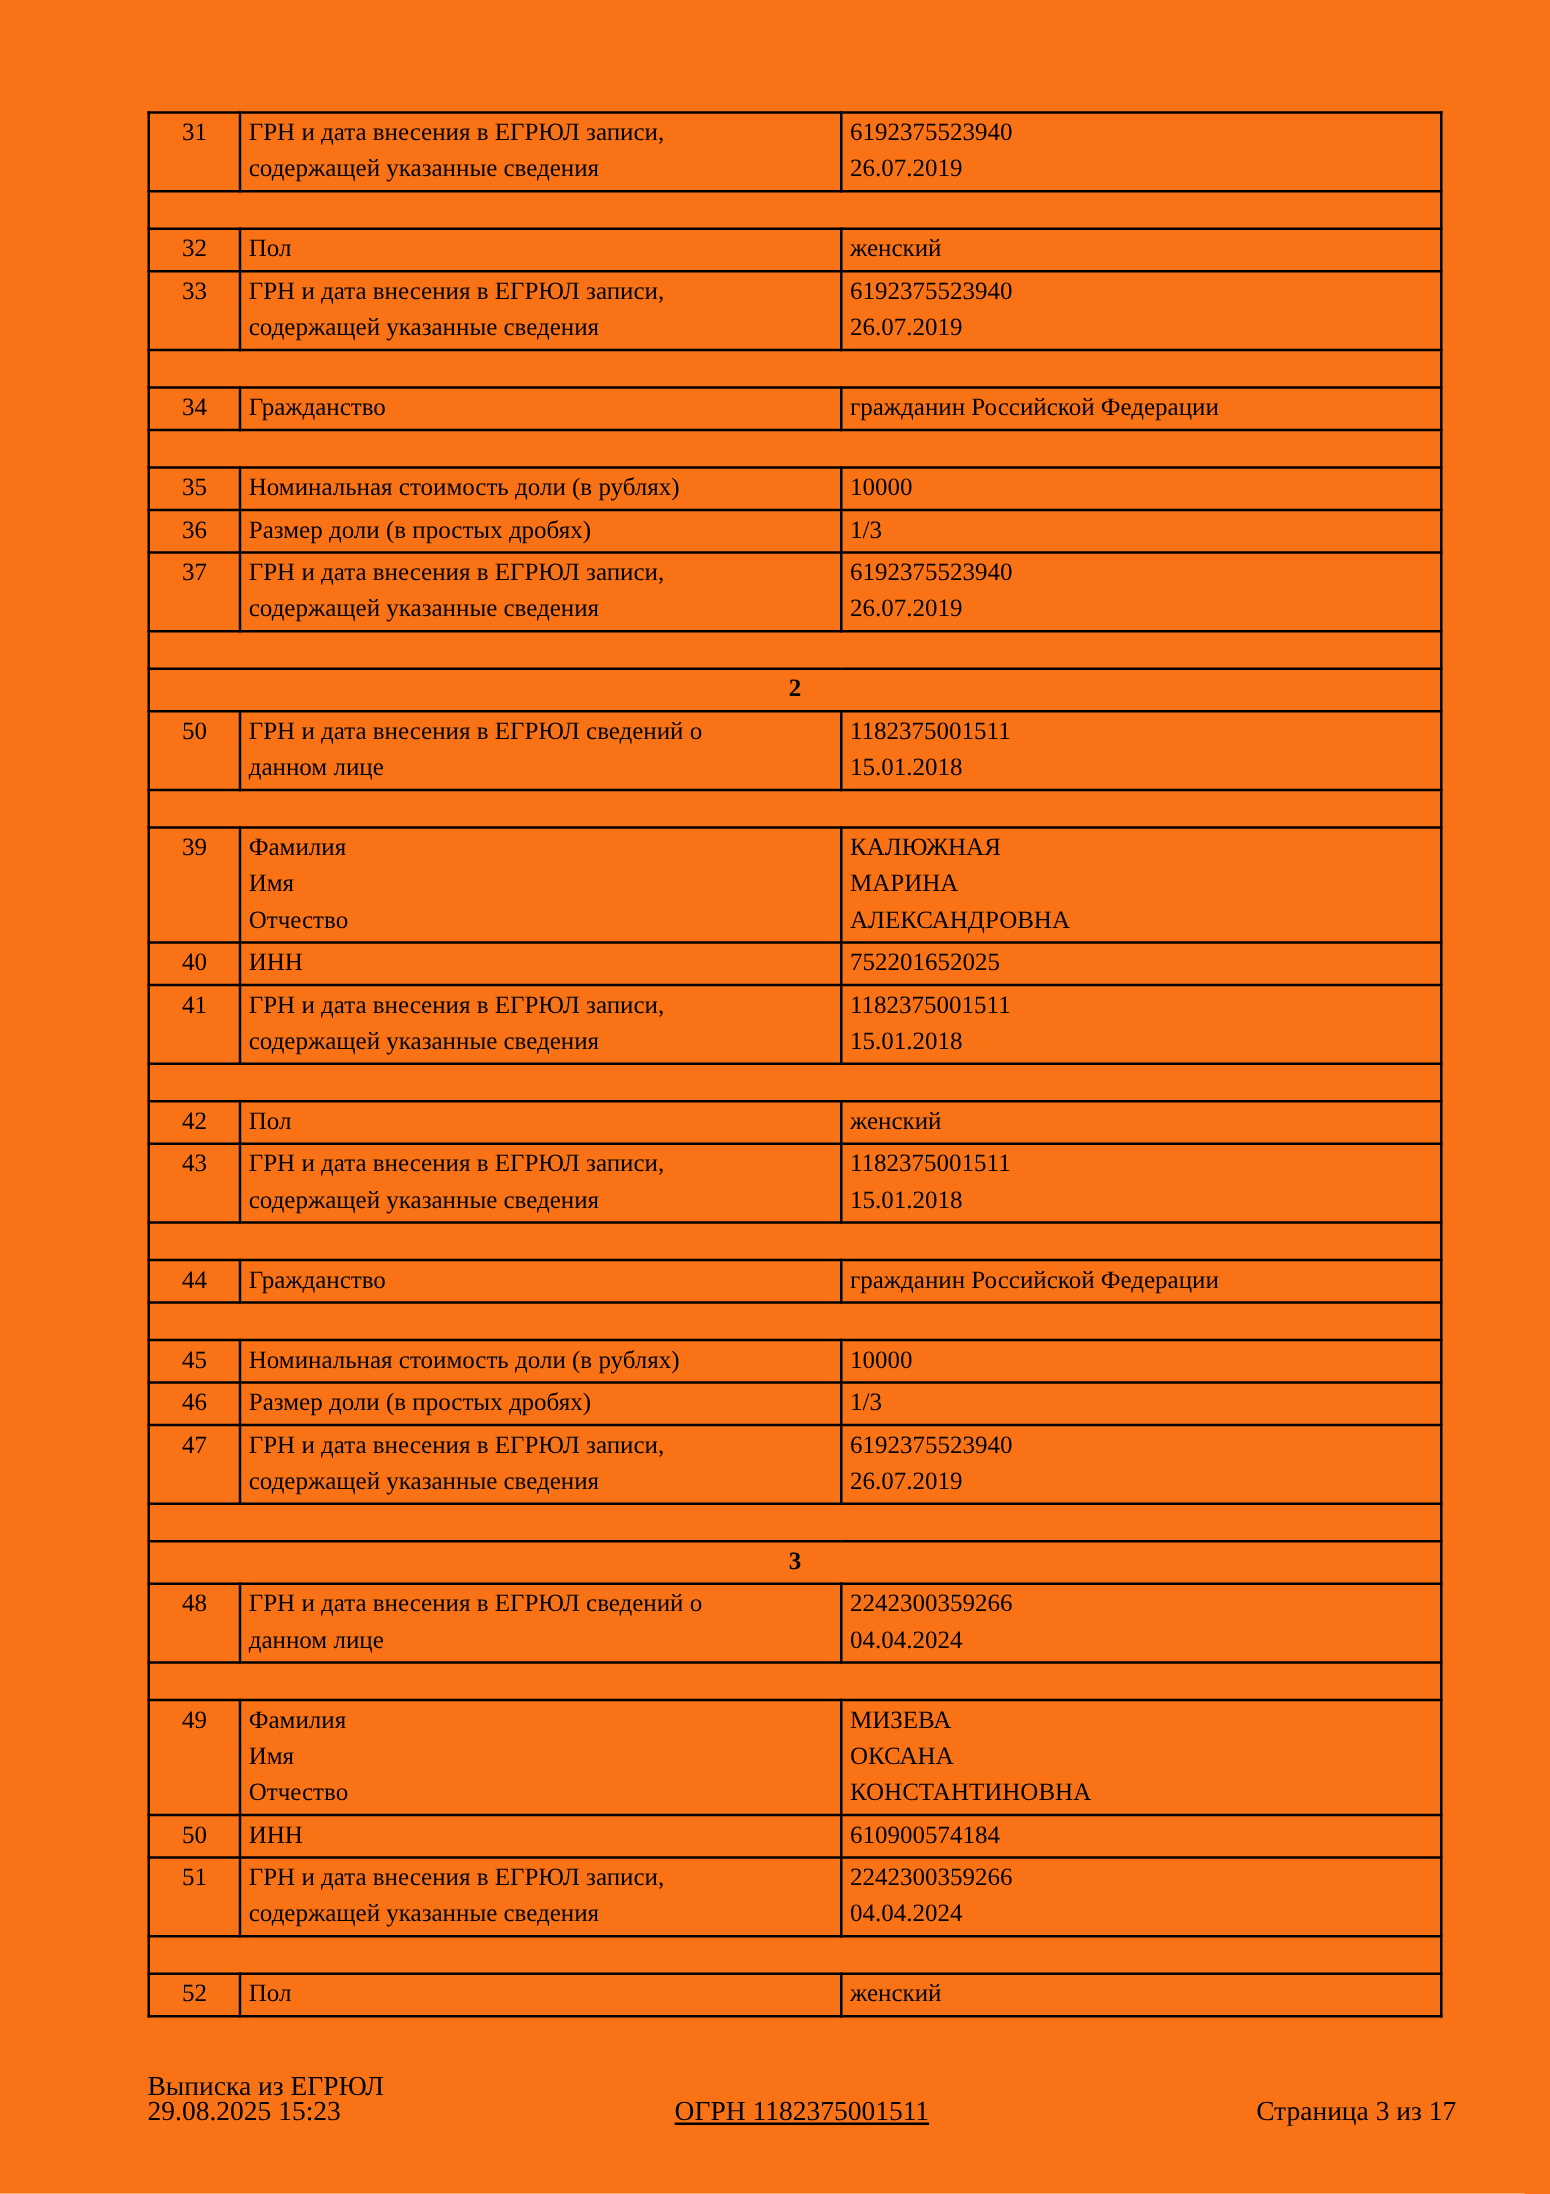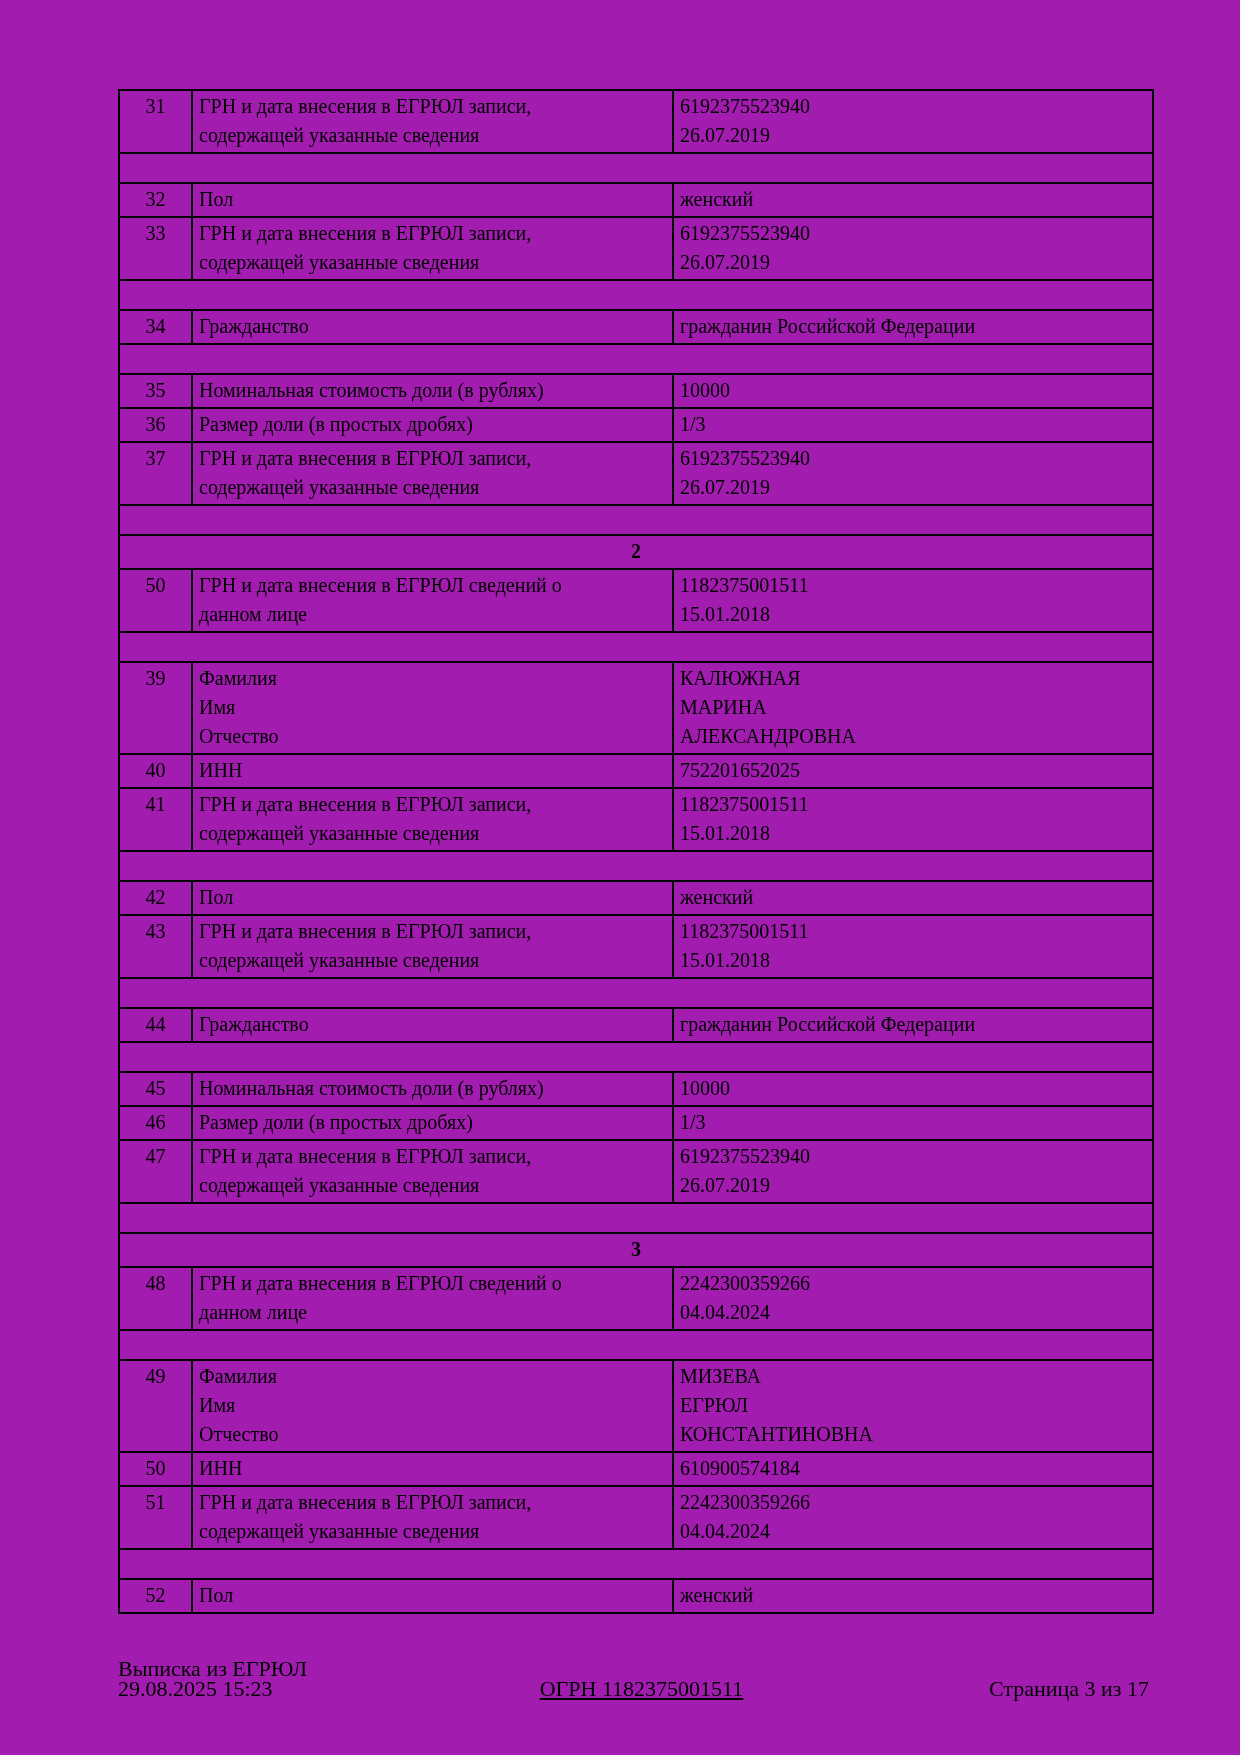--- a/index.html
+++ b/index.html
@@ -4,21 +4,21 @@
 <style>
   html, body {
     margin: 0;
     padding: 0;
     background: #ffffff;
   }
   .page {
     position: relative;
     width: 1240px;
     height: 1755px;
-    background: #a21caf;
+    background: #f97316;
     color: #000000;
     font-family: "Liberation Serif", serif;
     overflow: hidden;
   }
   table.egrul {
     position: absolute;
     left: 118px;
     top: 89px;
     width: 1034px;
     border-collapse: collapse;
@@ -67,21 +67,21 @@
   }
   .footer .f-center {
     position: absolute;
     left: 50%;
     transform: translateX(-50%);
     bottom: 0;
     text-decoration: underline;
   }
   .footer .f-right {
     position: absolute;
-    right: 16px;
+    right: 0;
     bottom: 0;
   }
 </style>
 </head>
 <body>
 
 <div class="page">
 
   <table class="egrul">
     <colgroup>
@@ -235,21 +235,21 @@
         </tr>
         <tr class="spacer">
           <td colspan="3"></td>
         </tr>
         <tr>
           <td class="num">49</td>
           <td class="label">Фамилия
 Имя
 Отчество</td>
           <td class="value">МИЗЕВА
-ЕГРЮЛ
+ОКСАНА
 КОНСТАНТИНОВНА</td>
         </tr>
         <tr>
           <td class="num">50</td>
           <td class="label">ИНН</td>
           <td class="value">610900574184</td>
         </tr>
         <tr>
           <td class="num">51</td>
           <td class="label">ГРН и дата внесения в ЕГРЮЛ записи,

